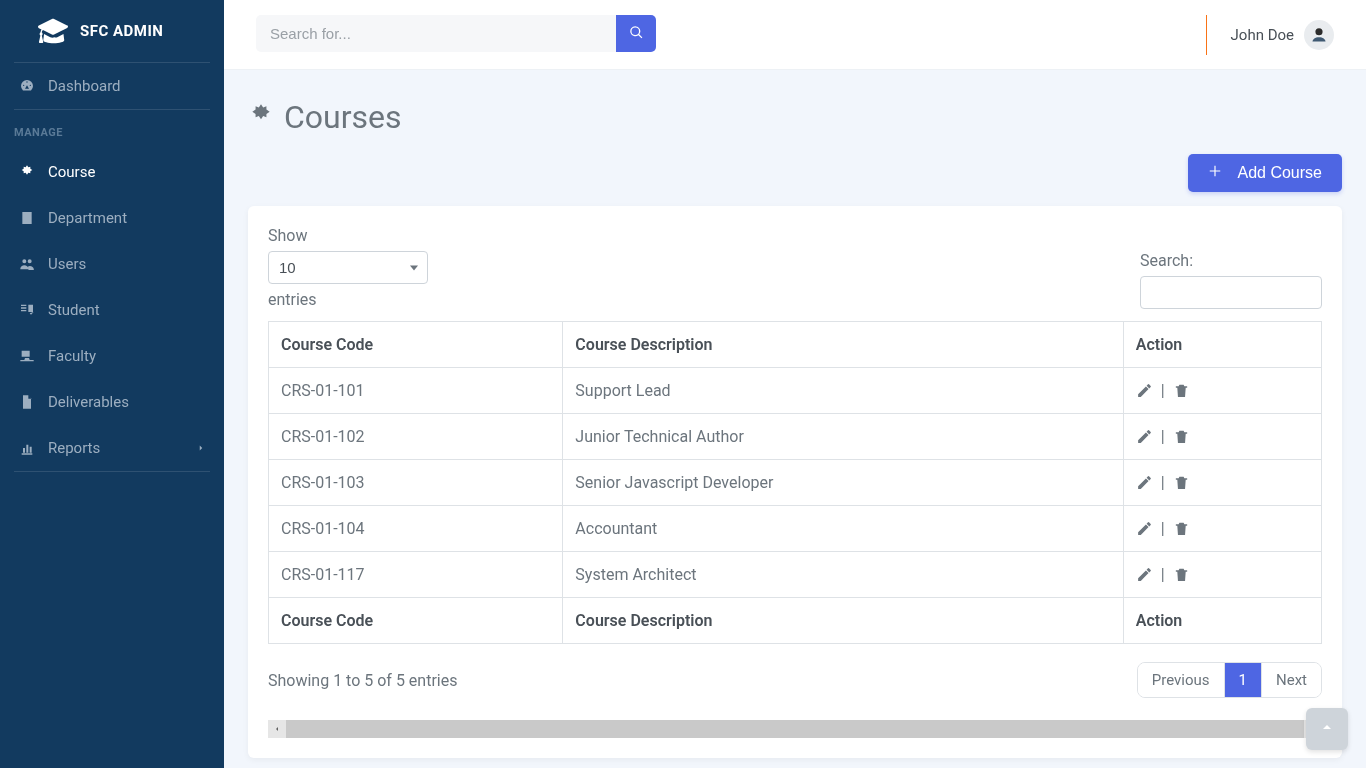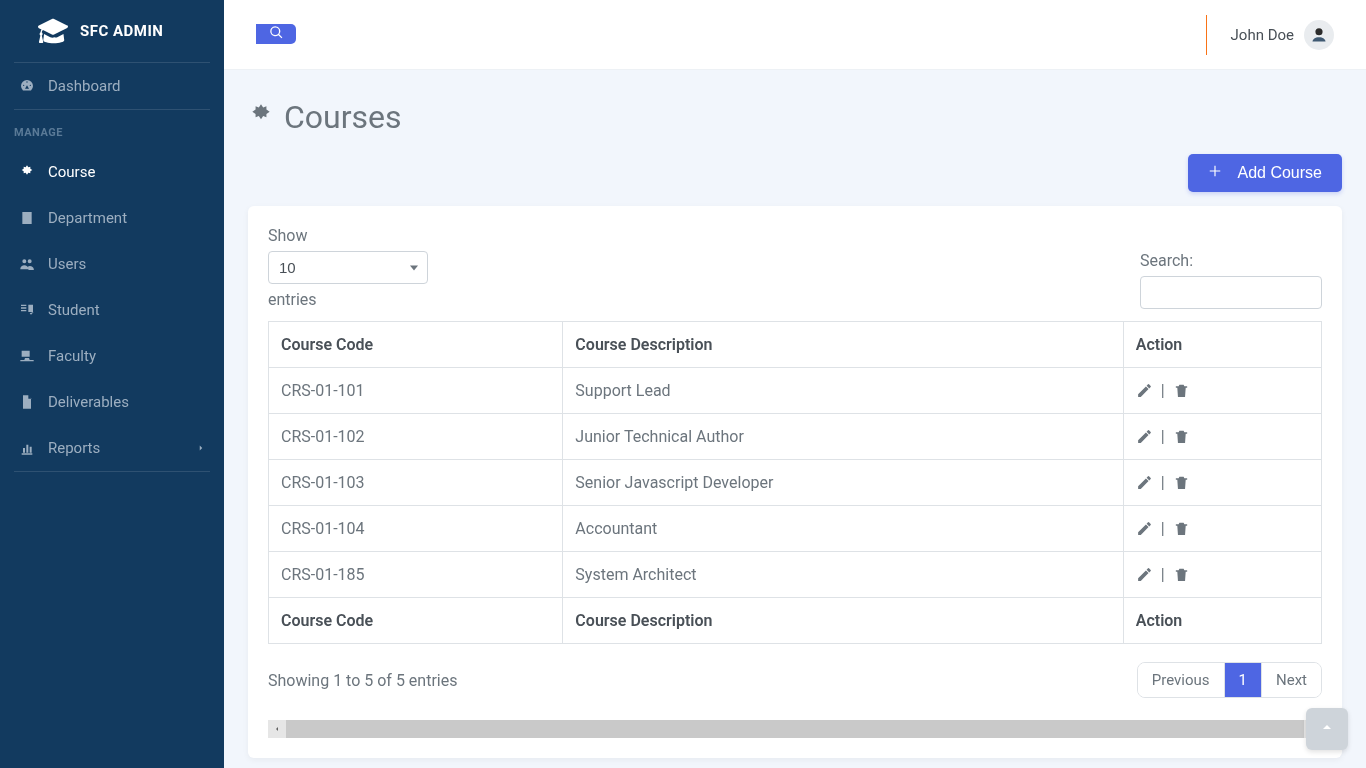--- a/index.html
+++ b/index.html
@@ -374,20 +374,21 @@
         </span>
       </li>
       <hr class="nav-divider">
     </ul>
   </aside>
 
   <div class="main">
 
     <div class="topbar">
       <div class="search-wrap">
+        <input class="search-input" type="text" placeholder="Search for..." style="">
         <button class="search-btn">
           <span>
             <svg viewBox="0 0 24 24">
                 <path d="M10 2a8 8 0 1 0 5 14.3l5 5 1.4-1.4-5-5A8 8 0 0 0 10 2zm0 2a6 6 0 1 1 0 12 6 6 0 0 1 0-12z"></path>
               </svg>
           </span>
         </button>
       </div>
       <div class="topbar-spacer"></div>
       <div class="user-block">
@@ -519,21 +520,21 @@
                     <span class="sep">|</span>
                     <span class="icon-btn">
                       <svg viewBox="0 0 24 24">
                         <path d="M6 7h12l-1 14H7zM9 4h6l1 2H8zM4 6h16v2H4z"></path>
                       </svg>
                     </span>
                   </span>
                 </td>
               </tr>
               <tr>
-                <td>CRS-01-185</td>
+                <td>CRS-01-117</td>
                 <td>System Architect</td>
                 <td>
                   <span class="row-actions">
                     <span class="icon-btn">
                       <svg viewBox="0 0 24 24">
                         <path d="M3 17.25V21h3.75l11-11-3.75-3.75zM20.7 7.05a1 1 0 0 0 0-1.4l-2.35-2.35a1 1 0 0 0-1.4 0L15 5.25 18.75 9z"></path>
                       </svg>
                     </span>
                     <span class="sep">|</span>
                     <span class="icon-btn">

